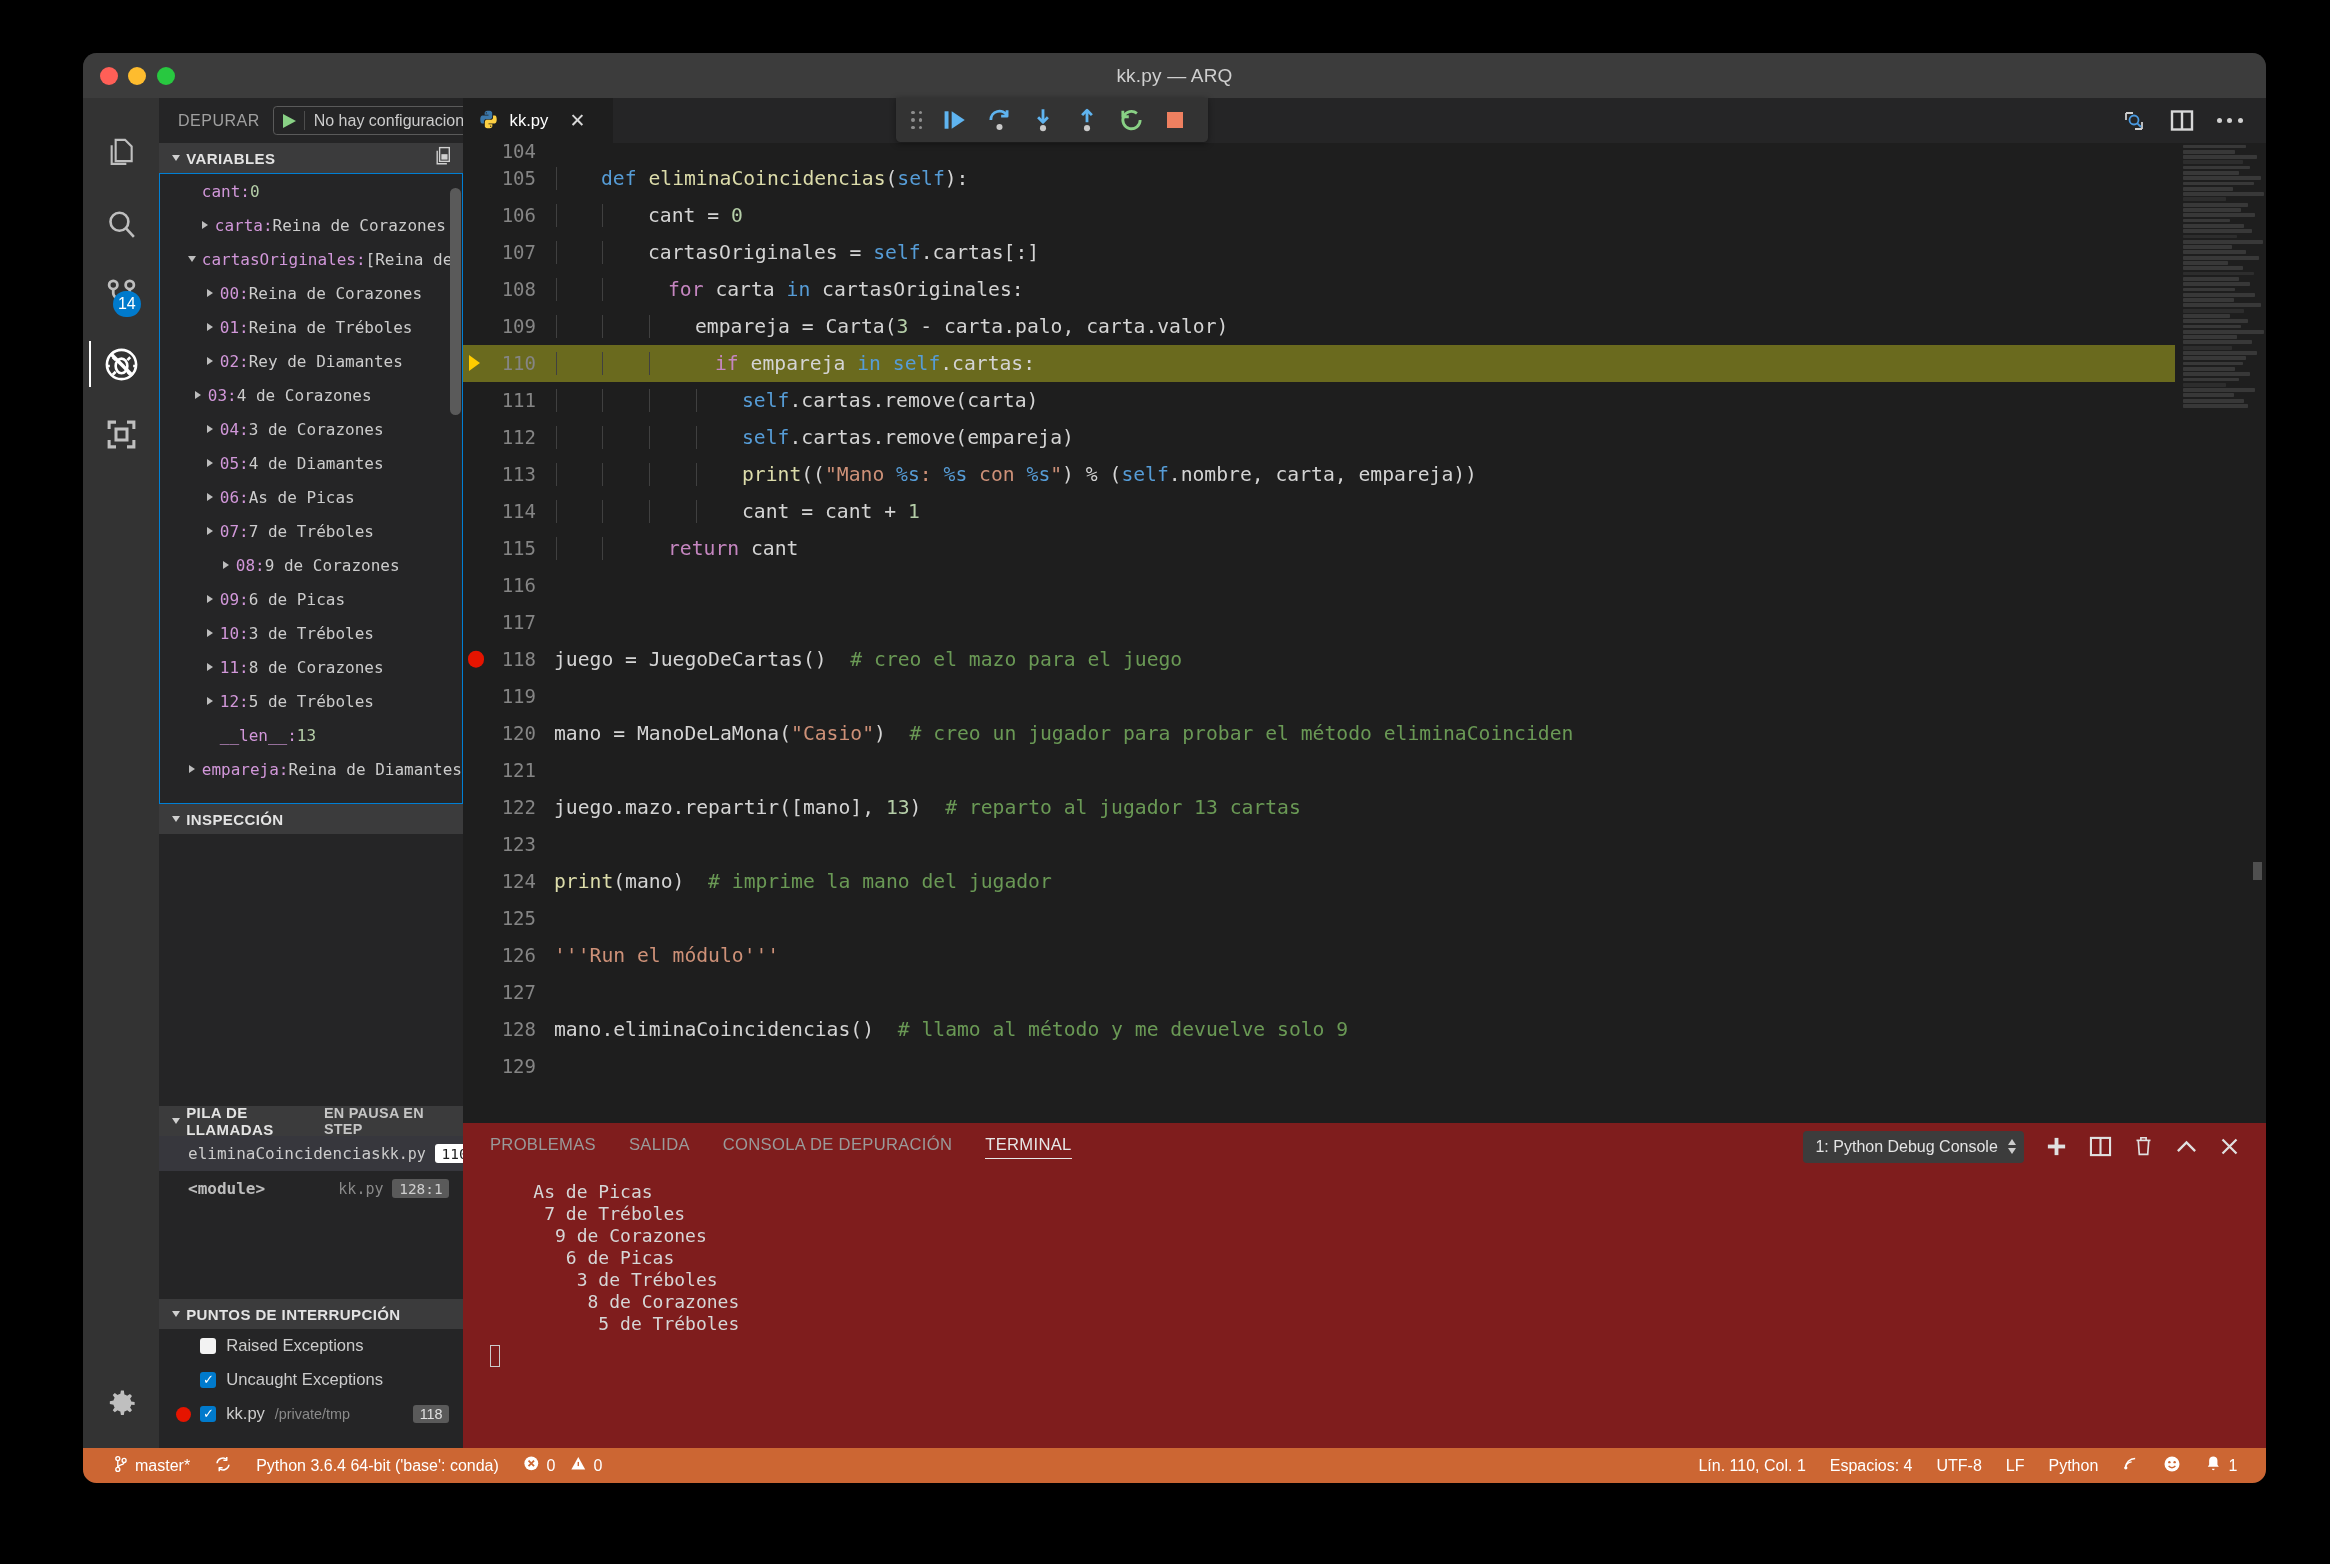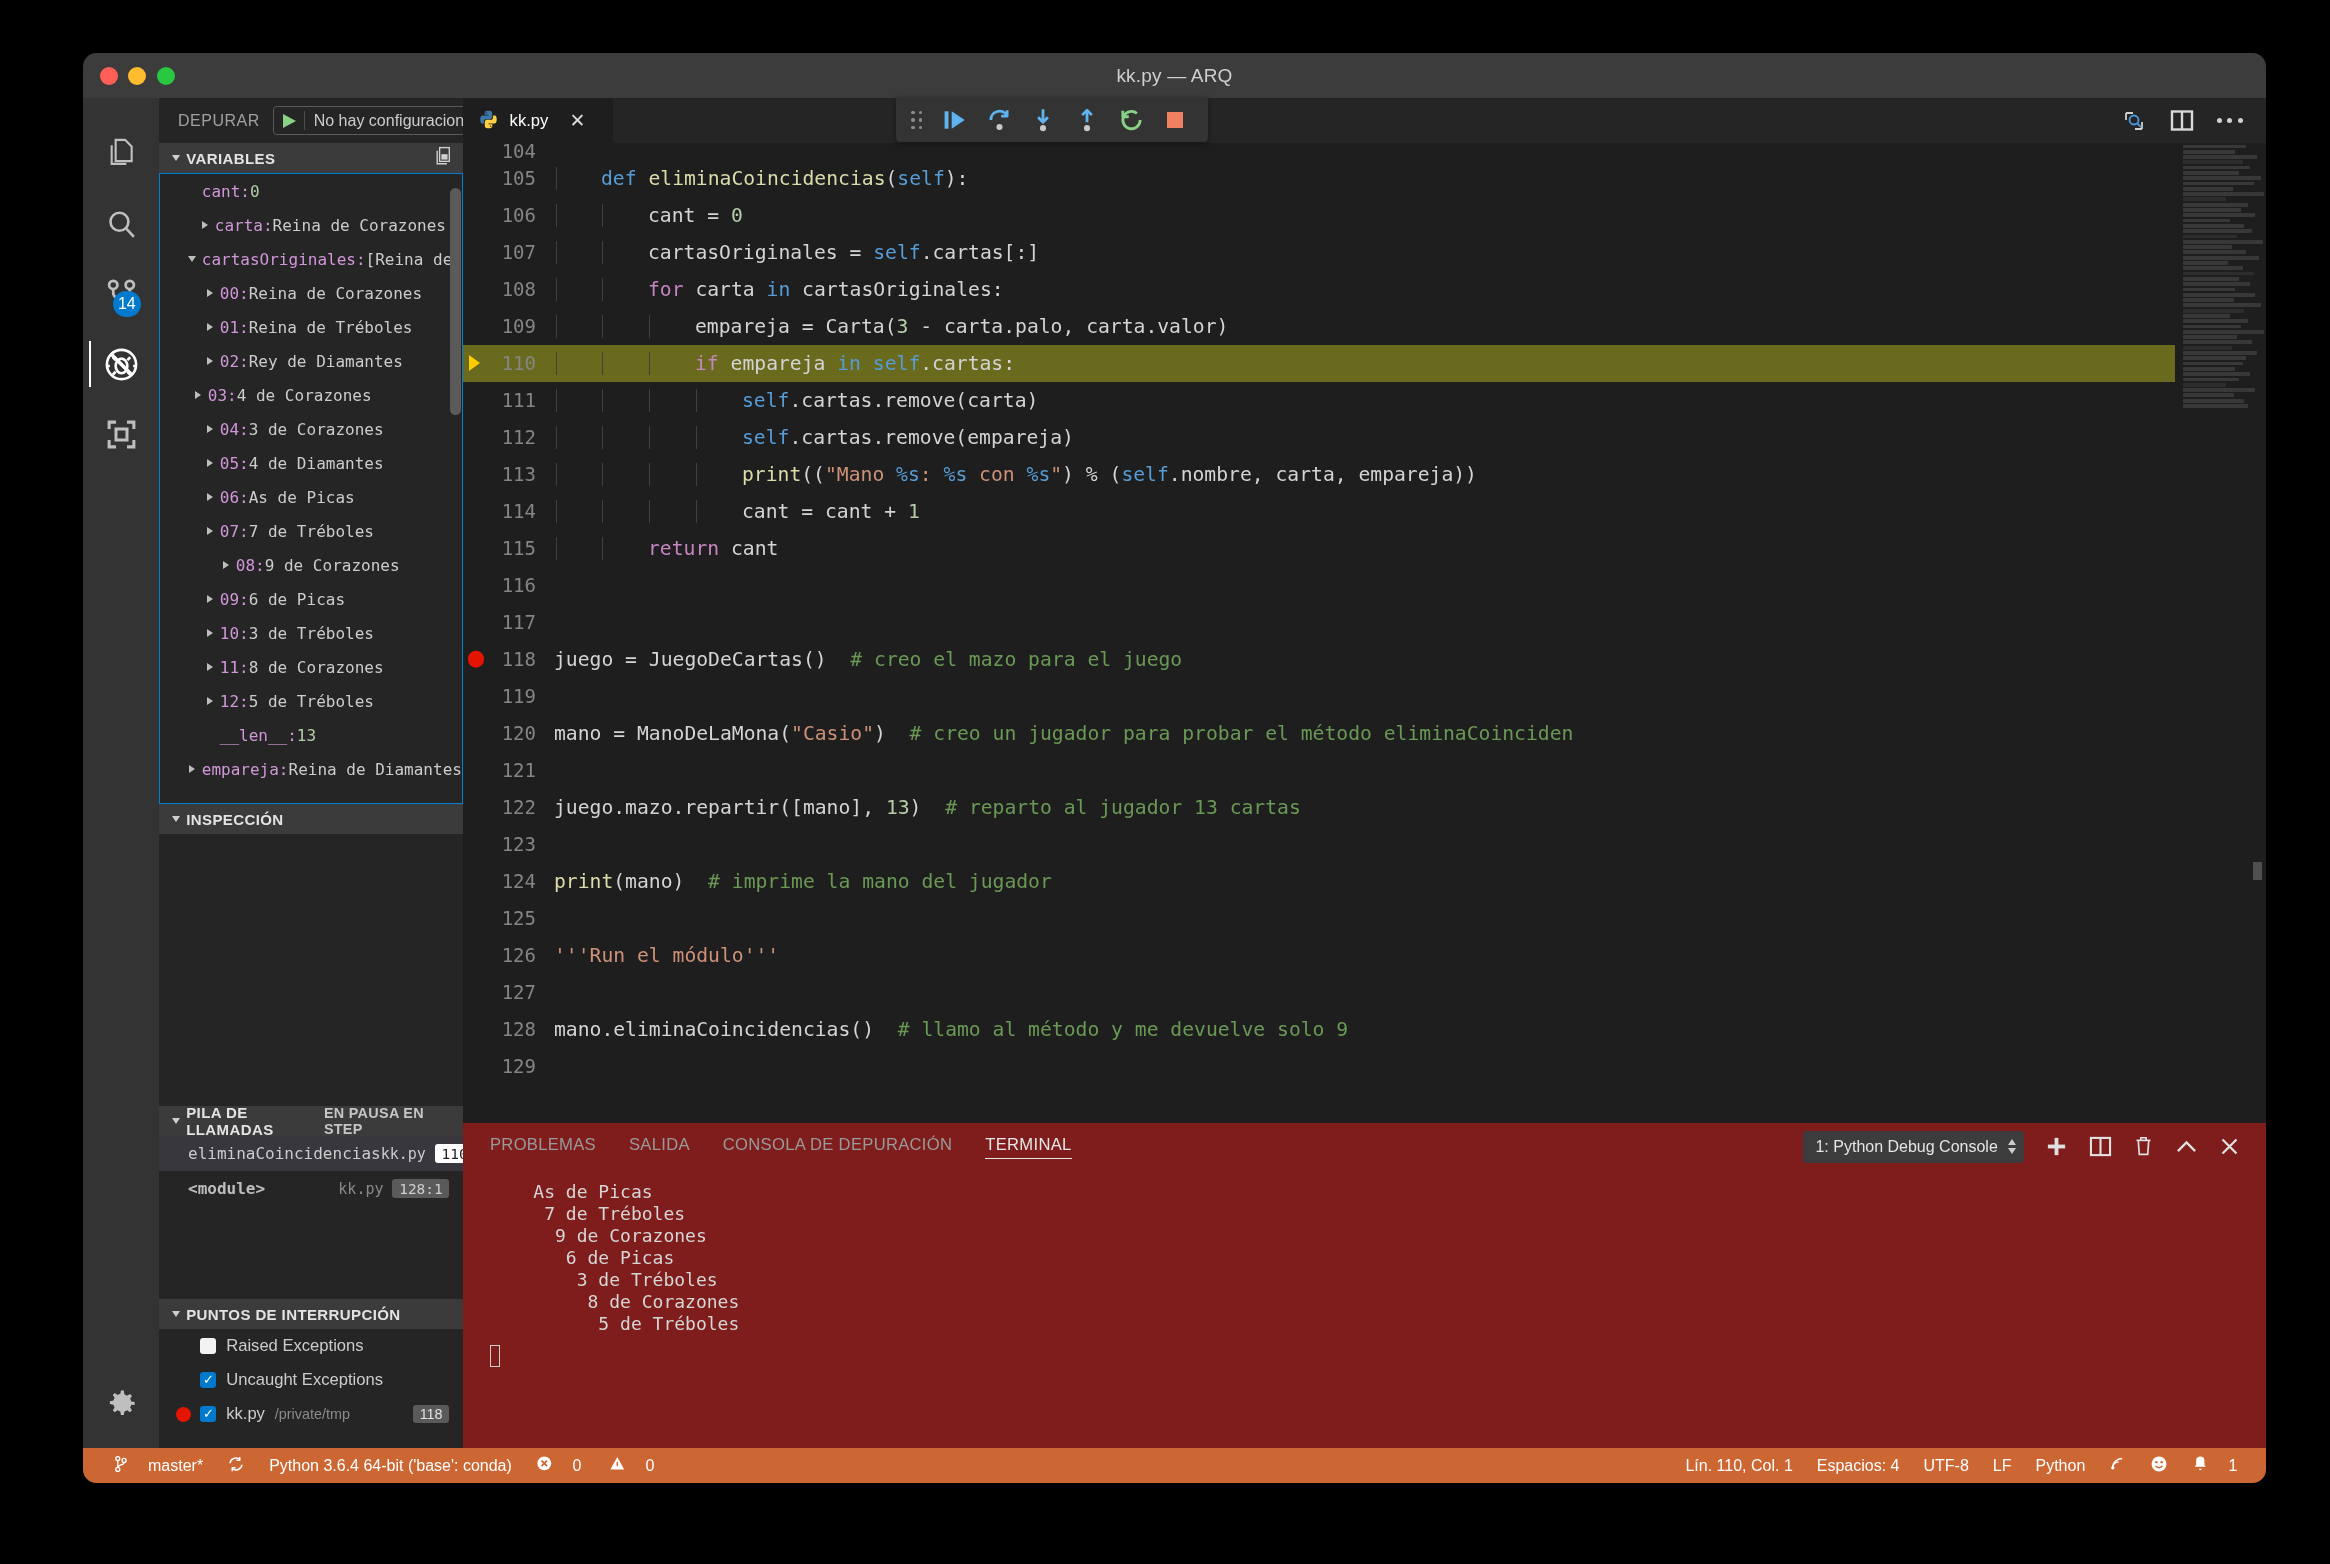--- a/index.html
+++ b/index.html
@@ -232,21 +232,21 @@
   .gut .arrowy {
     position: absolute; left: 6px; top: 50%; transform: translateY(-50%);
     width: 0; height: 0;
     border-left: 11.3px solid #ffcc00;
     border-top: 8.3px solid transparent;
     border-bottom: 8.3px solid transparent;
   }
   .code-txt { flex: 1; position: relative; }
   .ind { position:absolute; top:0; bottom:0; width:0.8px; background:#404040; }
   .k-def { color: #569cd6; }
-  .k-kw  { color: #c586c0; }
+  .k-kw  { color: #c586c0; margin-left: 20px; }
   .k-blue{ color: #569cd6; }
   .k-fn  { color: #dcdcaa; }
   .k-str { color: #ce9178; }
   .k-num { color: #b5cea8; }
   .k-cmt { color: #6a9955; }
   .k-pct { color: #569cd6; }
   .minimap {
     width: 91px; flex: 0 0 91px; background: #1e1e1e; position: relative;
     border-left: 0px solid #2b2b2b; overflow: hidden;
   }
@@ -275,21 +275,21 @@
     font-family: "DejaVu Sans Mono", monospace; font-size: 18px; color: #d6d6d6;
   }
   .term-body div { height: 22px; white-space: pre; }
   .cursorblk { width: 9.8px; height: 19.7px; border: 1.5px solid #cccccc; margin-top: 10.6px; }
   
   .statusbar {
     height: 35px; flex: 0 0 35px; background: #cc6633;
     display: flex; align-items: center; color: #fff; font-size: 16px;
     padding: 0 16.6px 0 18px; gap: 0;
   }
-  .sb-item { display: flex; align-items: center; gap: 20px; padding: 0 12px; cursor: pointer; white-space: nowrap; }
+  .sb-item { display: flex; align-items: center; gap: 7px; padding: 0 12px; cursor: pointer; white-space: nowrap; }
   .sb-spacer { flex: 1; }
 </style>
 </head>
 <body>
 
 <div class="window">
 
   <div class="titlebar">
     <div class="traffic">
       <div class="dot red"></div>

